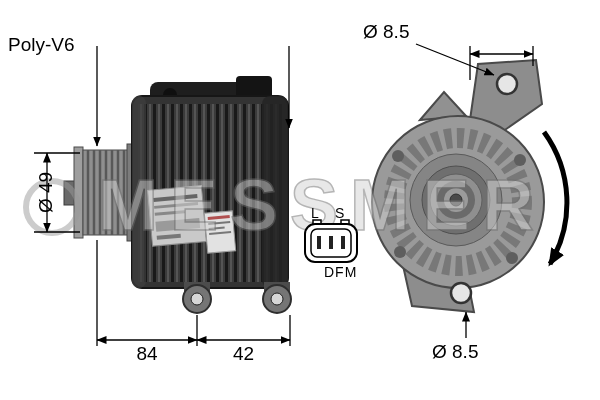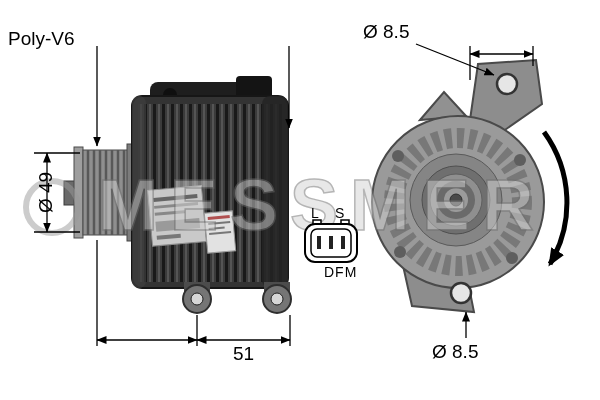--- a/index.html
+++ b/index.html
@@ -123,30 +123,31 @@
       <rect x="313" y="220" width="8" height="7" fill="#fff" stroke="#000" stroke-width="1.5"></rect>
       <rect x="341" y="220" width="8" height="7" fill="#fff" stroke="#000" stroke-width="1.5"></rect>
       <rect x="305" y="224" width="52" height="38" rx="10" fill="#fff" stroke="#000" stroke-width="2"></rect>
       <rect x="311" y="229" width="40" height="28" rx="6" fill="none" stroke="#000" stroke-width="1.5"></rect>
       <rect x="317" y="236" width="4" height="13" fill="#222"></rect>
       <rect x="329" y="236" width="4" height="13" fill="#222"></rect>
       <rect x="341" y="236" width="4" height="13" fill="#222"></rect>
     </g>
   </svg>
 
-  <div class="lbl" style="left:8px;top:29px">Poly-V6</div>
+  <div class="lbl" style="left:8px;top:35px">Poly-V6</div>
 
 
   <div class="lbl" style="left:363px;top:22px">Ø 8.5</div>
 
 
   <div class="lbl center vert" style="left:15px;top:182px;width:62px">Ø 49</div>
 
+  <div class="lbl center" style="left:97px;top:344px;width:100px">84</div>
 
-  <div class="lbl center" style="left:197px;top:344px;width:93px">51</div>
+  <div class="lbl center" style="left:197px;top:344px;width:93px">42</div>
 
   <div class="lbl" style="left:432px;top:342px">Ø 8.5</div>
 
   <div class="lbl small" style="left:311px;top:206px">L</div>
 
   <div class="lbl small" style="left:335px;top:206px">S</div>
 
   <div class="lbl small" style="left:324px;top:265px;letter-spacing:1px">DFM</div>
 
 </div>

